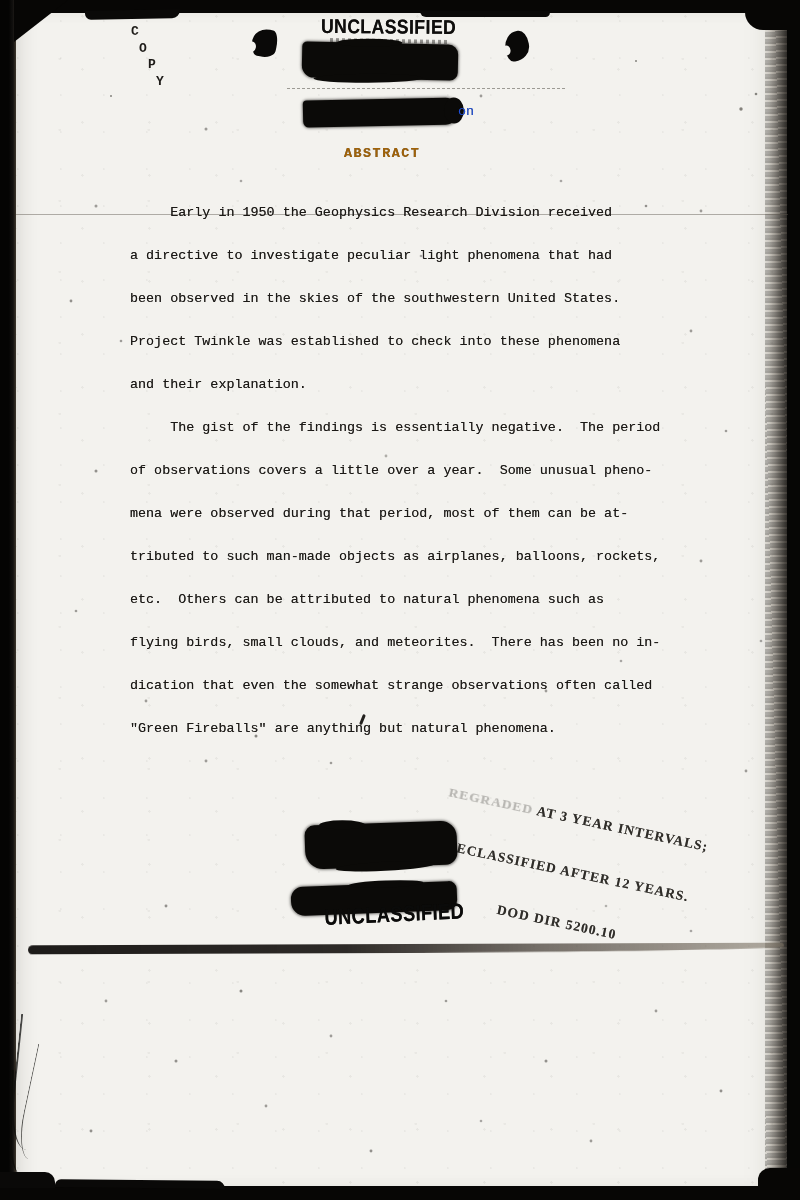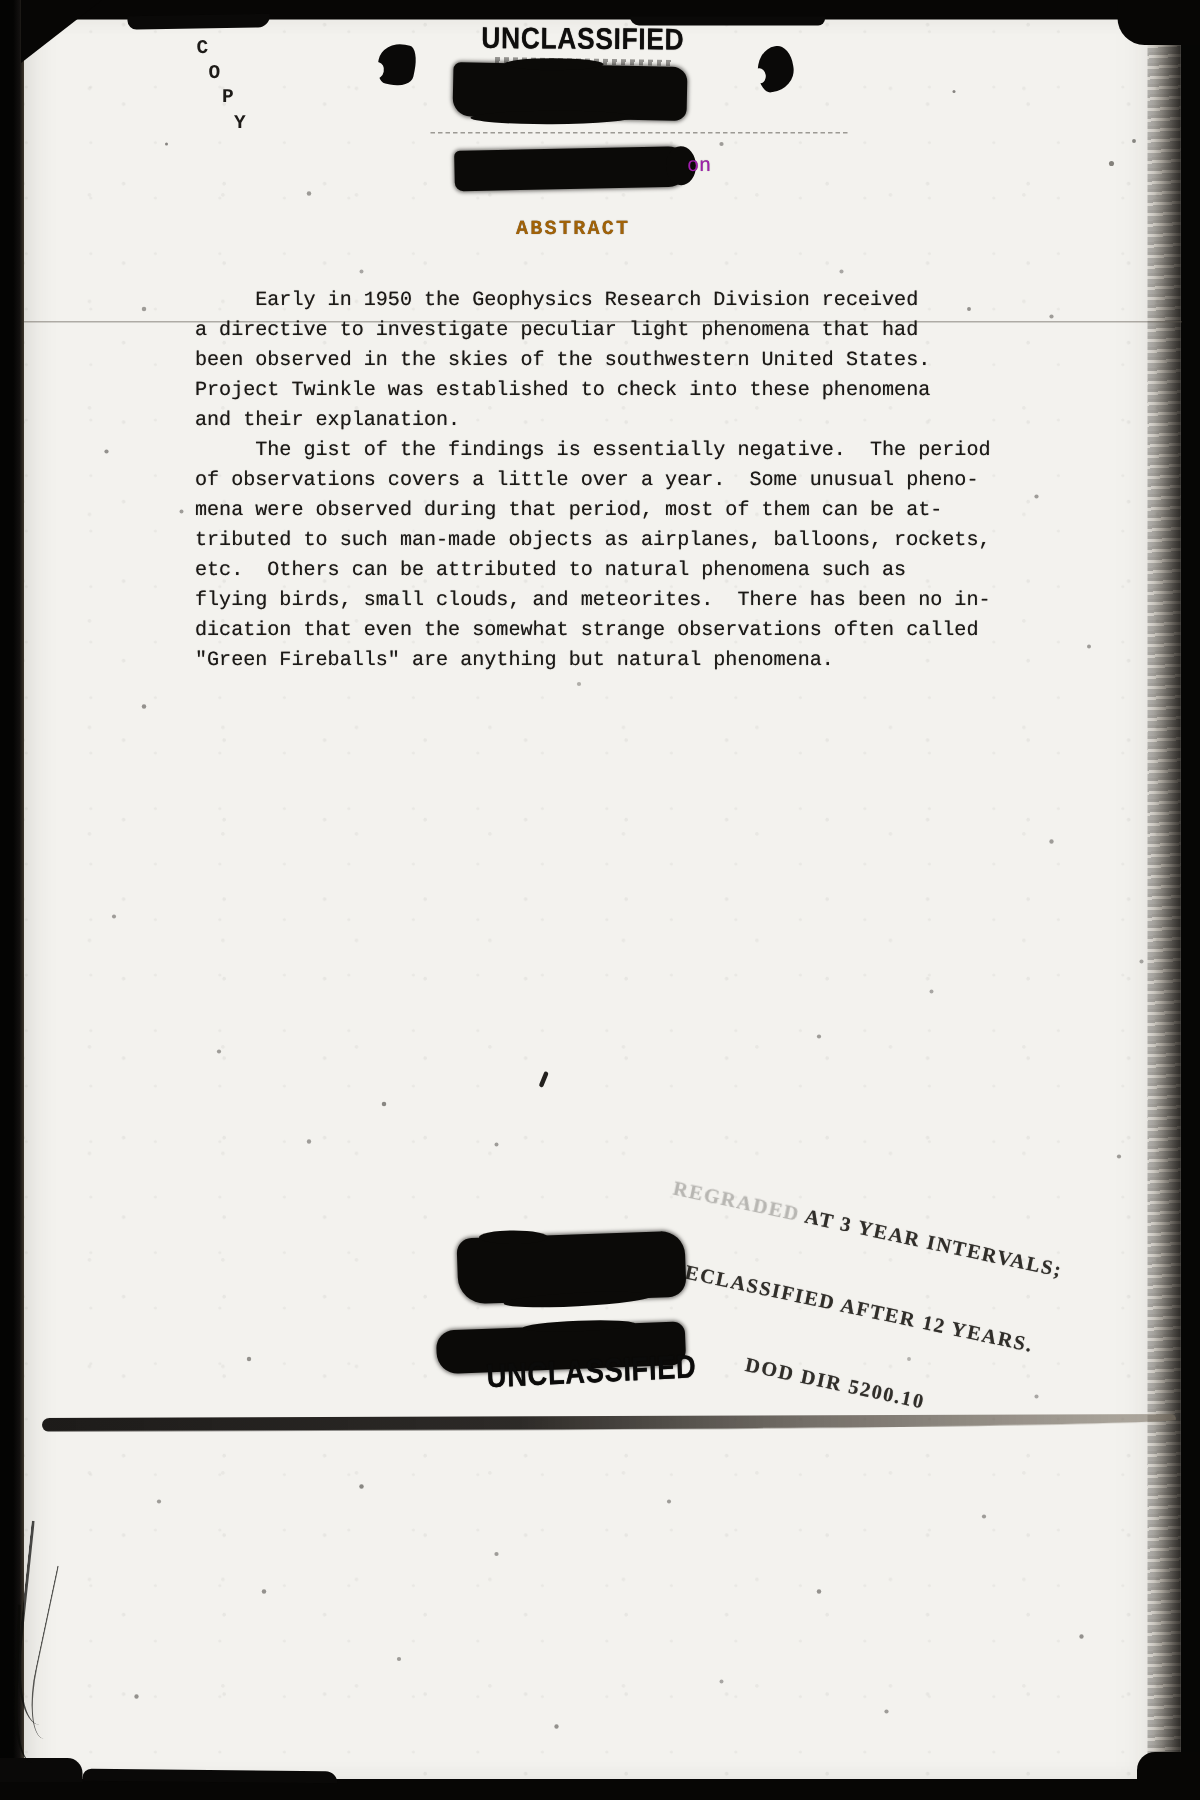--- a/index.html
+++ b/index.html
@@ -124,25 +124,25 @@
   .scr2{left:26px;top:1045px;width:24px;height:115px;border-left:1.5px solid rgba(20,20,17,.7);transform:rotate(12deg);}
   .scr3{left:10px;top:1070px;width:20px;height:105px;border-left:2px solid rgba(10,10,8,.8);transform:rotate(2deg);}
   
   .heading{
     position:absolute;left:344px;top:146px;
     font-size:13.4px;font-weight:bold;letter-spacing:1.5px;color:#a16207;
     text-shadow:0 0 .5px rgba(24,22,20,.7);
   }
   .body-text{
     position:absolute;left:130px;top:191px;
-    font-size:13.4px;line-height:20px;color:#1b1916;
+    font-size:13.4px;line-height:43px;color:#1b1916;
     text-shadow:0 0 .5px rgba(27,25,22,.65);
   }
   .para{white-space:pre;margin:0;}
-  .partial-word{position:absolute;left:458px;top:104px;font-size:13.4px;color:#a21caf;text-shadow:0 0 .5px rgba(27,25,22,.65);}
+  .partial-word{position:absolute;left:458px;top:104px;font-size:13.4px;color:#1d4ed8;text-shadow:0 0 .5px rgba(27,25,22,.65);}
   
   .declass-stamp{
     position:absolute;left:438px;top:745px;width:306px;
     transform:rotate(12deg);transform-origin:left top;
     font-family:"Liberation Serif", serif;font-weight:bold;
     font-size:13.5px;line-height:17.5px;letter-spacing:1.1px;
     color:rgba(37,35,31,.88);text-align:center;
     text-shadow:0 0 .6px rgba(37,35,31,.6);
     white-space:pre;
   }

